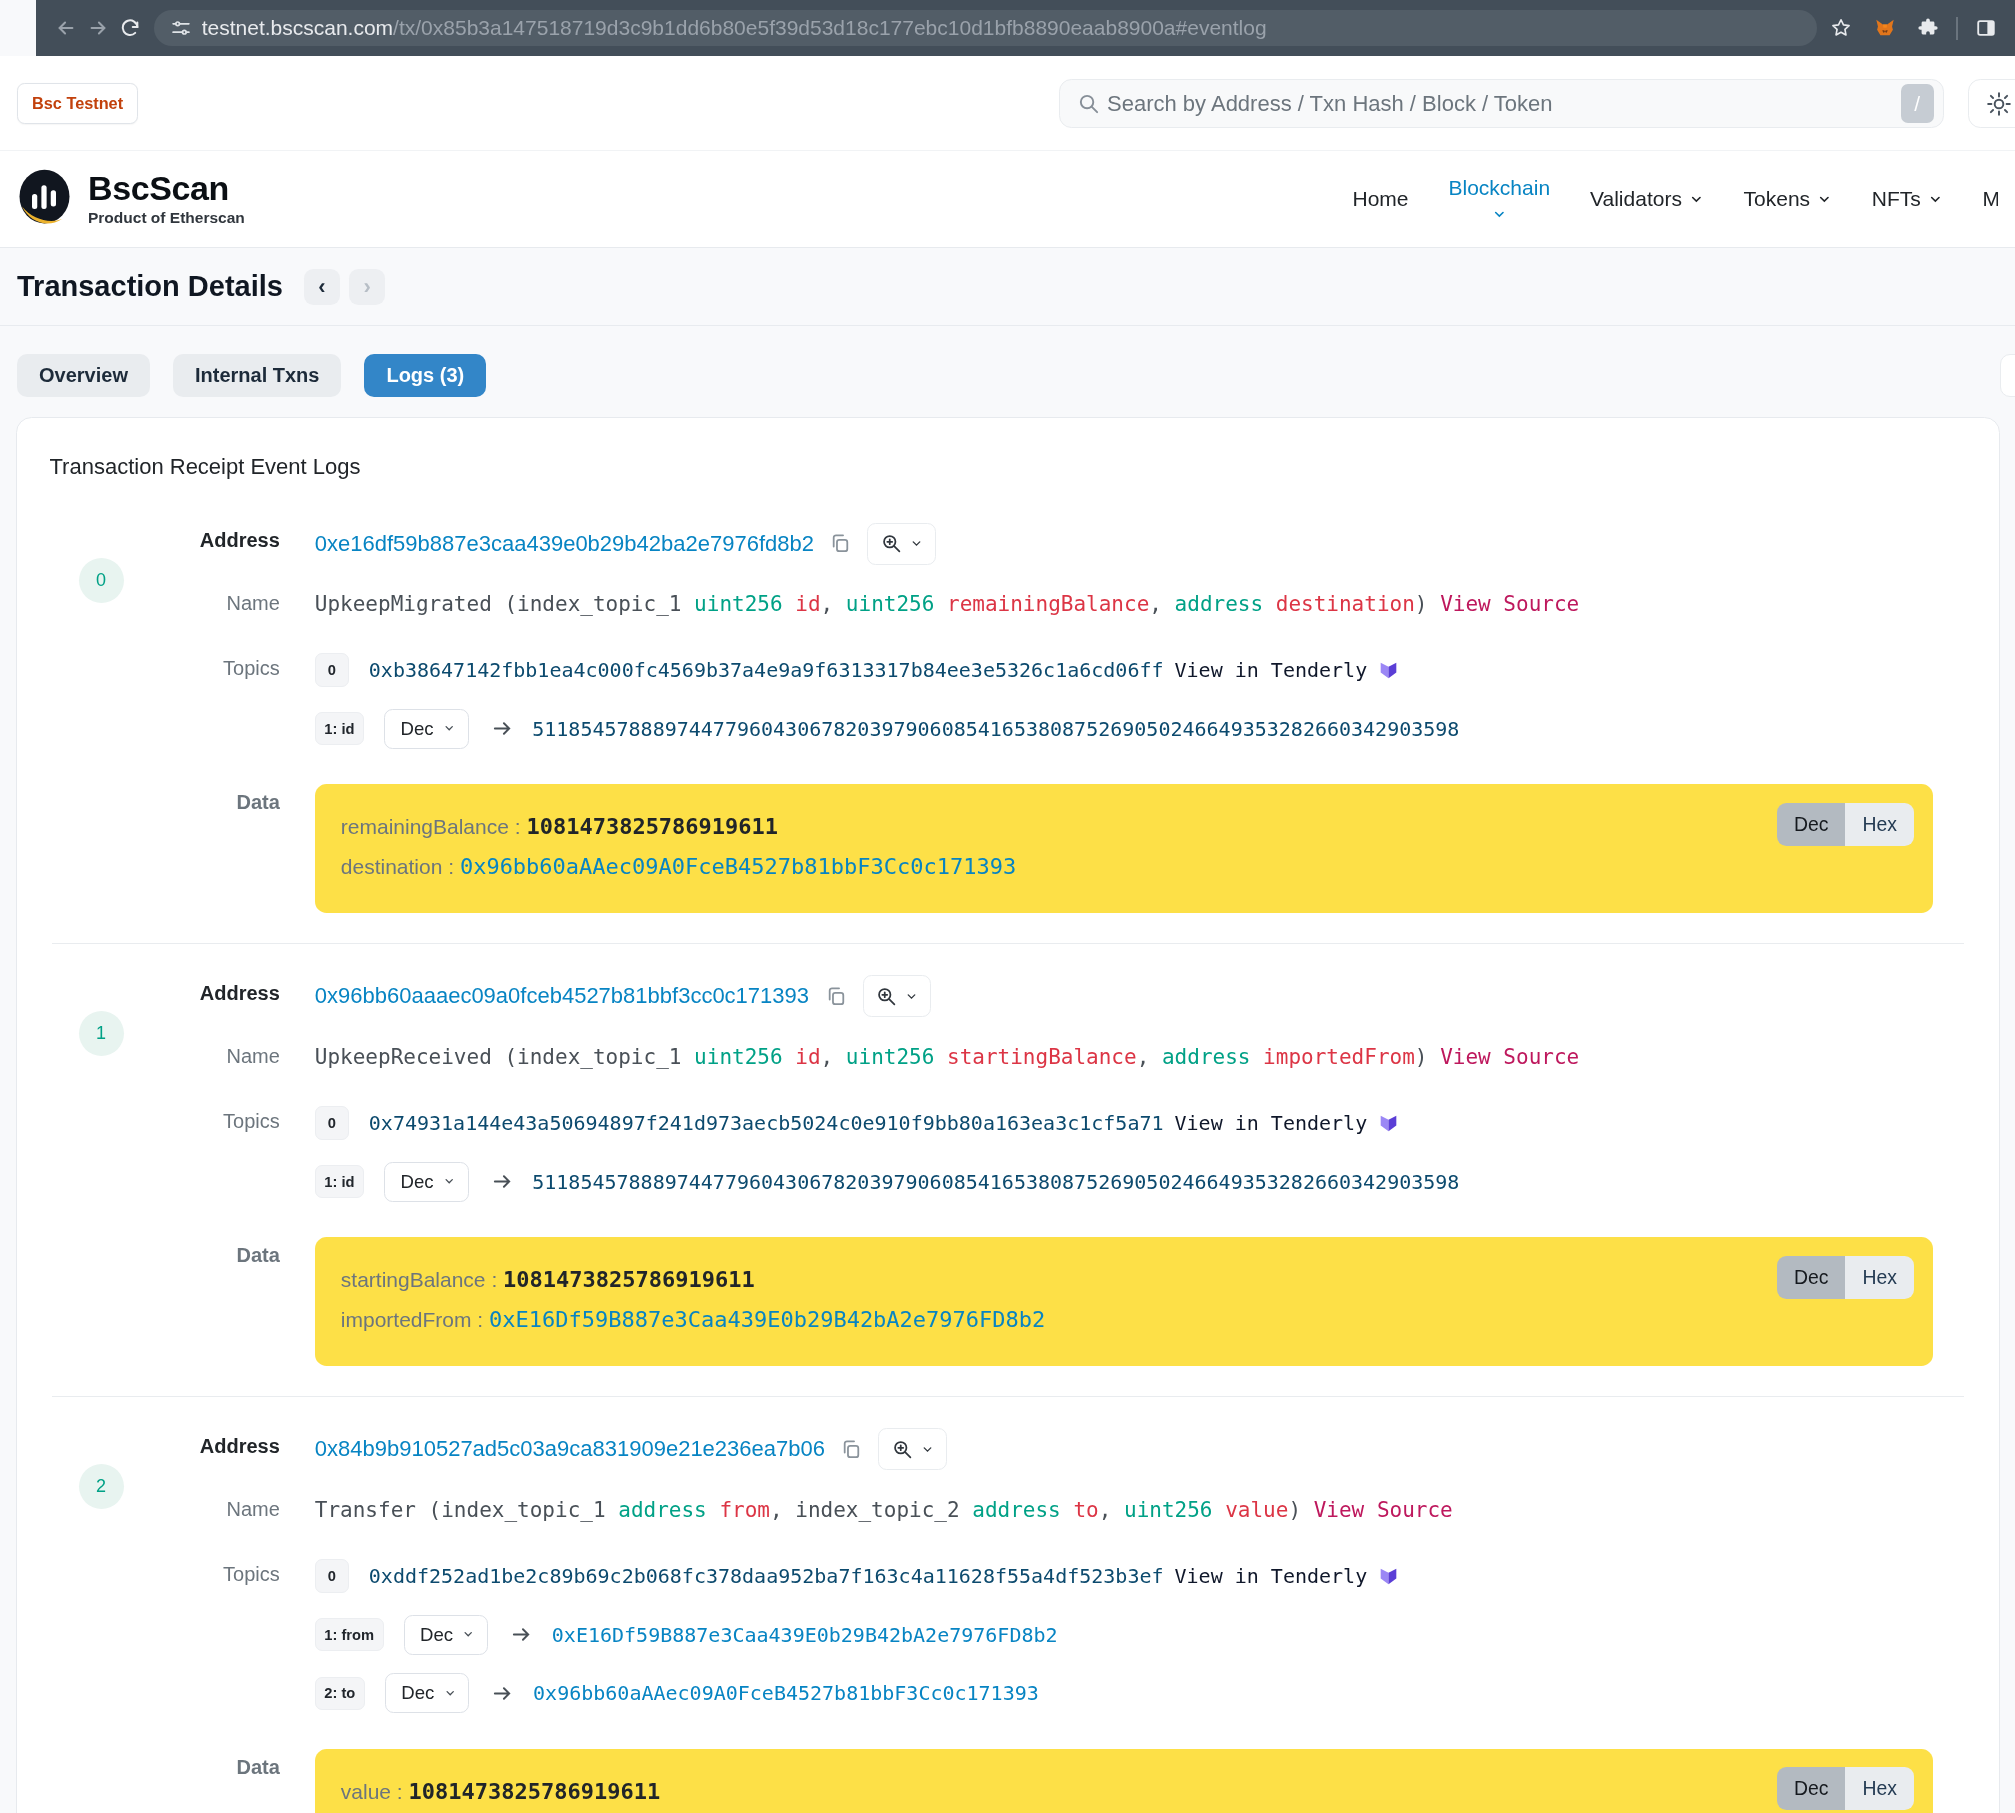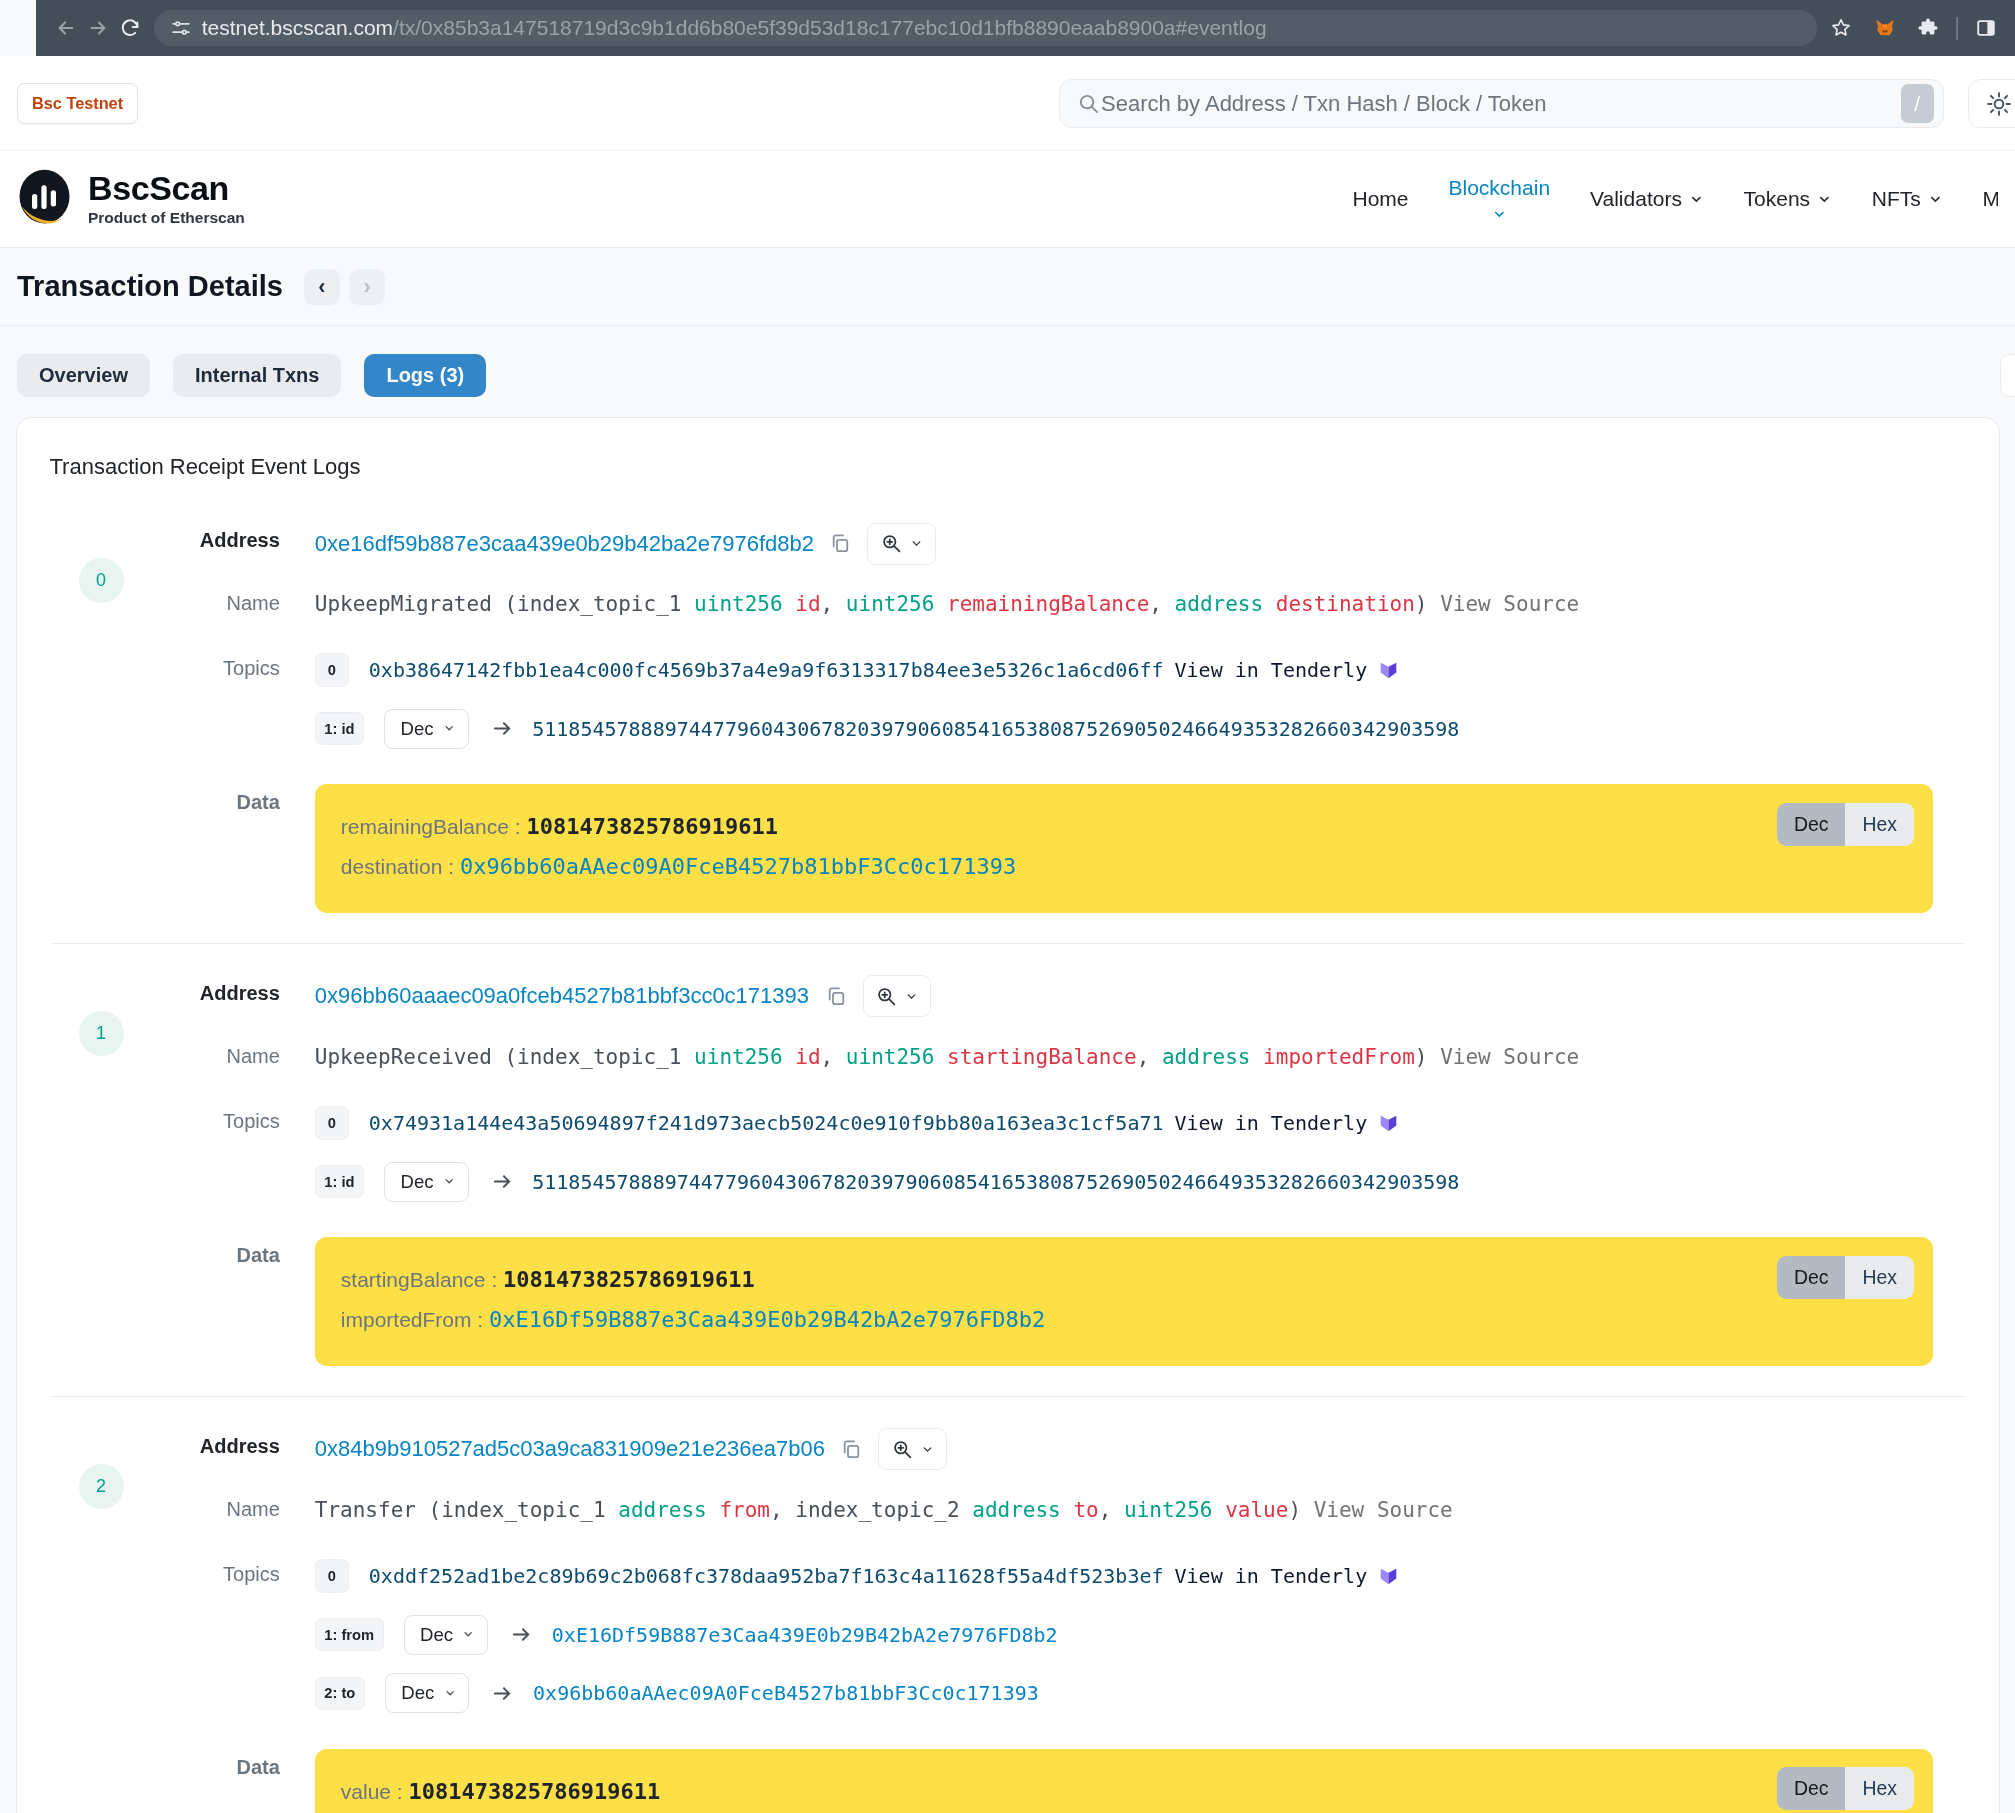--- a/index.html
+++ b/index.html
@@ -14,21 +14,21 @@
   .url-pill { flex:1; height:36px; background:#525d67; border-radius:18px; display:flex; align-items:center; padding:0 17px; gap:11px; margin:0 7.7px; overflow:hidden; }
   .url-pill svg { width:20px; height:20px; flex:none; }
   .url-text { font-size:21px; color:#e8eaed; white-space:nowrap; }
   .url-text .upath { color:#9aa2ab; }
   .chrome-right { display:flex; align-items:center; gap:12.4px; flex:none; }
   .vsep { width:1.5px; height:23px; background:#6a747e; }
 
   
   .hdr1 { height:95px; background:#ffffff; border-bottom:0.8px solid #f1f3f5; display:flex; align-items:center; padding:0 17px; position:relative; }
   .net-badge { border:0.8px solid #e0e4e9; border-radius:7.7px; background:#fff; font-weight:700; font-size:16.3px; color:#c2410c; padding:10px 14px; box-shadow:0 0.8px 1.5px rgba(0,0,0,.04); }
-  .searchbar { position:absolute; left:1059px; top:23px; width:885px; height:49px; background:#f8f9fa; border:0.8px solid #e9ecef; border-radius:12.4px; display:flex; align-items:center; padding:0 9.3px 0 17px; gap:1px; }
+  .searchbar { position:absolute; left:1059px; top:23px; width:885px; height:49px; background:#f8f9fa; border:0.8px solid #e9ecef; border-radius:12.4px; display:flex; align-items:center; padding:0 9.3px 0 17px; gap:7px; }
   .searchbar svg { width:23px; height:23px; flex:none; }
   .search-input { flex:1; border:none; outline:none; background:transparent; font-size:22px; color:#57606a; font-family:"Liberation Sans",sans-serif; }
   .search-input::placeholder { color:#6c757d; opacity:1; }
   .slash-badge { width:33px; height:39px; background:#c6ccd3; border-radius:7px; color:#fff; font-size:21px; display:flex; align-items:center; justify-content:center; flex:none; }
   .theme-btn { position:absolute; left:1968px; top:23px; width:62px; height:49px; background:#fff; border:0.8px solid #e9ecef; border-radius:12.4px; display:flex; align-items:center; justify-content:center; }
   .theme-btn svg { width:26px; height:26px; }
 
   
   .hdr2 { height:97px; background:#fff; border-bottom:0.8px solid #e7eaee; display:flex; align-items:center; padding:0 17px; }
   .brand { display:flex; align-items:center; gap:11px; }
@@ -74,21 +74,21 @@
   .copy-btn svg { width:22.5px; height:22.5px; }
   .zoom-pill { height:42px; padding:0 12.4px; background:#fff; border:0.8px solid #e9ecef; border-radius:8.5px; display:flex; align-items:center; gap:7.7px; }
   .zoom-pill svg.mag { width:21px; height:21px; }
   .zoom-pill svg.chv { width:13px; height:13px; color:#343a40; }
 
   .row-name { margin-top:20px; }
   .name-line { font-family:"DejaVu Sans Mono", monospace; font-size:21px; line-height:33px; padding-top:3.1px; white-space:nowrap; }
   .np-plain { color:#495057; }
   .np-type { color:#00a186; }
   .np-param { color:#dc3545; }
-  .np-link { color:#737373; cursor:pointer; }
+  .np-link { color:#be185d; cursor:pointer; }
 
   .row-topics { margin-top:29px; }
   .topic-row { display:flex; align-items:center; margin-bottom:18.6px; min-height:40px; }
   .tbadge { background:#f4f5f7; border:0.8px solid #eceef1; border-radius:7px; min-width:34px; padding:7.7px 8.5px; text-align:center; font-size:14.7px; font-weight:700; color:#21262c; flex:none; margin-right:20px; white-space:nowrap; }
   .tdrop { height:40px; padding:0 12.4px 0 15.5px; border:0.8px solid #dde1e7; border-radius:8.5px; background:#fff; display:flex; align-items:center; gap:9.3px; font-size:18.6px; color:#212529; flex:none; margin-right:22px; }
   .tdrop svg { width:12.4px; height:12.4px; color:#495057; }
   .tarrow { flex:none; margin-right:18.6px; display:flex; }
   .tarrow svg { width:23px; height:23px; }
   .tval { font-size:20px; color:#0c4a6e; white-space:nowrap; }
   .tval.link { color:#0784c3; }

